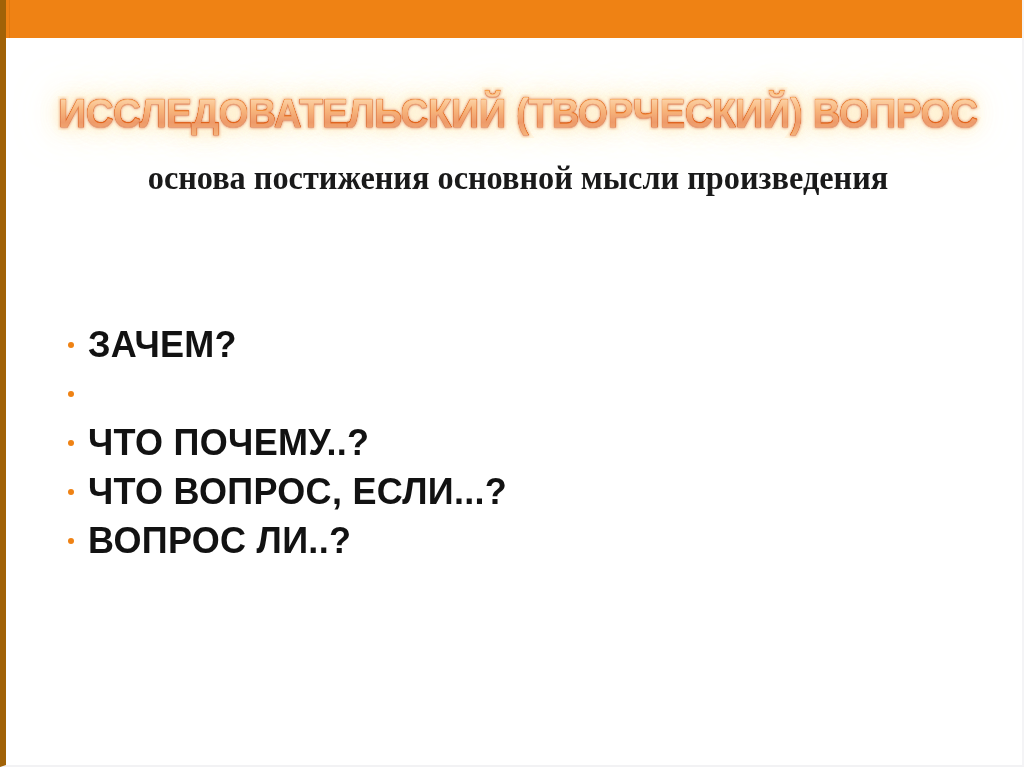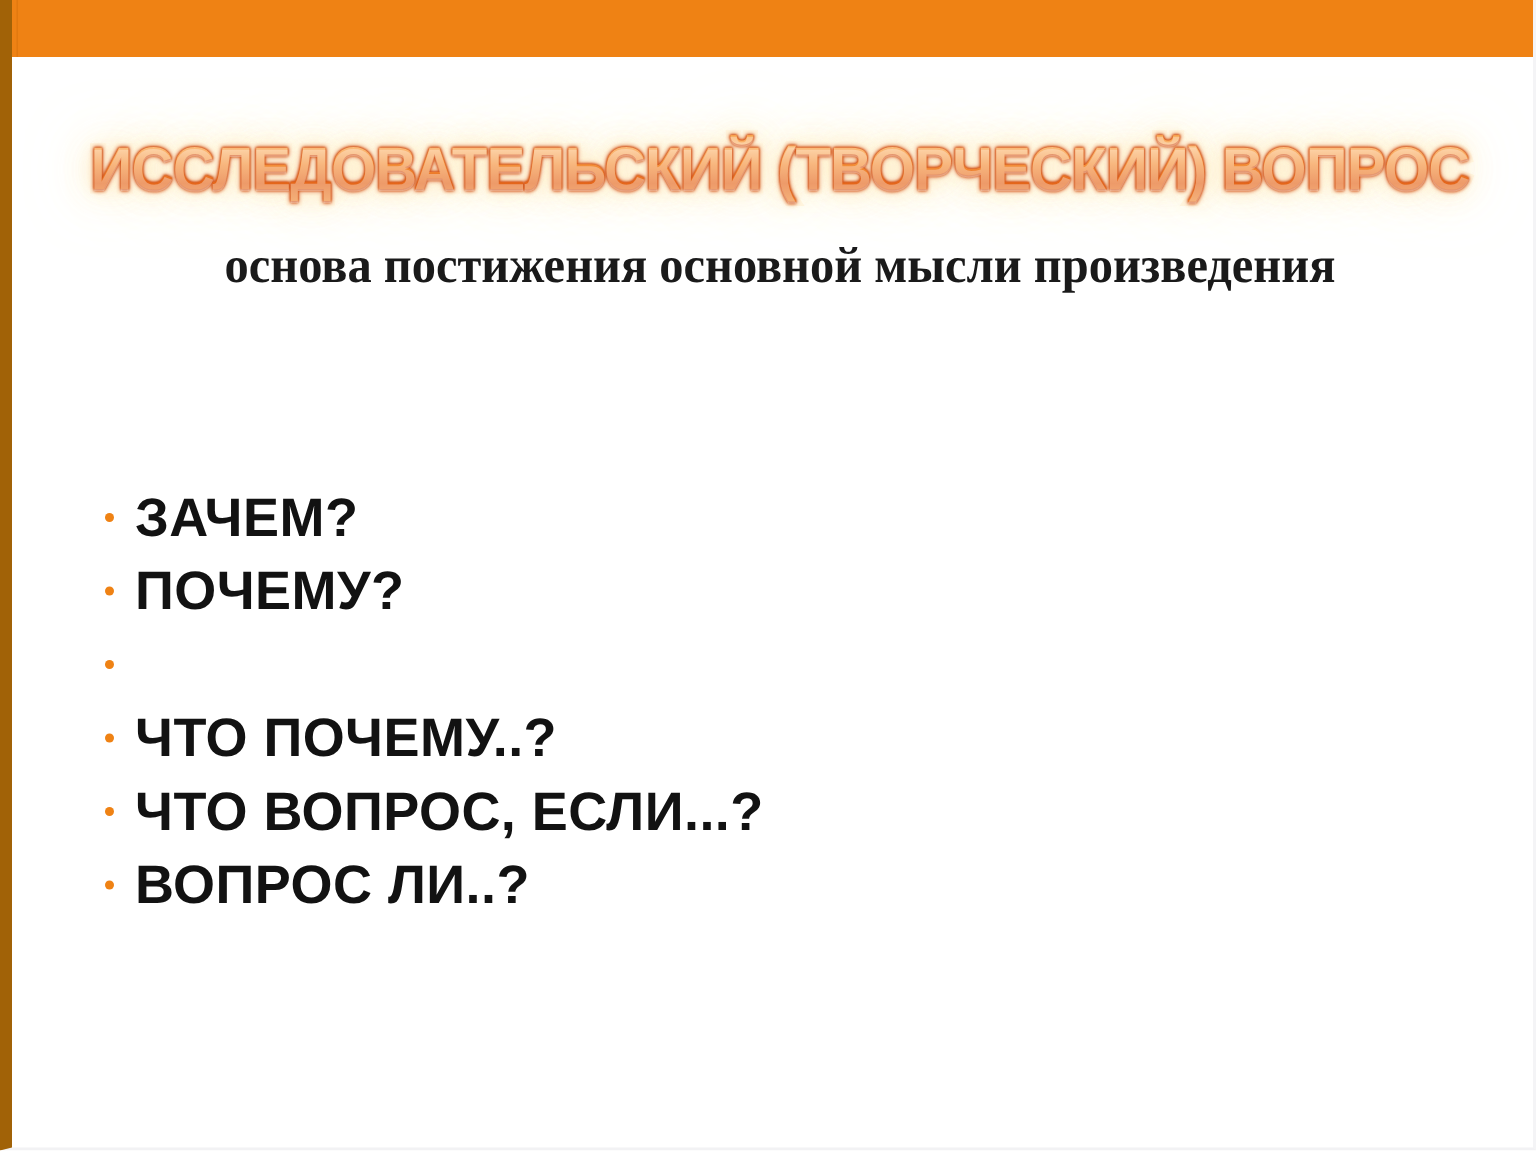--- a/index.html
+++ b/index.html
@@ -11,21 +11,21 @@
   body {
     font-family: "Liberation Sans", sans-serif;
   }
 
   .slide {
     position: relative;
     width: 1024px;
     height: 767px;
     background: #ffffff;
     box-sizing: border-box;
-    border-left: 8px solid #a16207;
+    border-left: 6px solid #a16207;
     border-right: 2px solid #f4f4f6;
     border-bottom: 2px solid #f2f2f4;
     overflow: hidden;
   }
 
   
   .top-band {
     position: absolute;
     left: 0;
     top: 0;
@@ -162,24 +162,20 @@
 
   <div class="subtitle">основа постижения основной мысли произведения</div>
 
   <ul class="bullets">
     <li class="bullet-item">
       <span class="bullet-dot"></span>
       <span class="bullet-text">ЗАЧЕМ?</span>
     </li>
     <li class="bullet-item">
       <span class="bullet-dot"></span>
-      <span class="bullet-text">ПОЧЕМУ?</span>
-    </li>
-    <li class="bullet-item">
-      <span class="bullet-dot"></span>
     </li>
     <li class="bullet-item">
       <span class="bullet-dot"></span>
       <span class="bullet-text">ЧТО ПОЧЕМУ..?</span>
     </li>
     <li class="bullet-item">
       <span class="bullet-dot"></span>
       <span class="bullet-text">ЧТО ВОПРОС, ЕСЛИ...?</span>
     </li>
     <li class="bullet-item">

